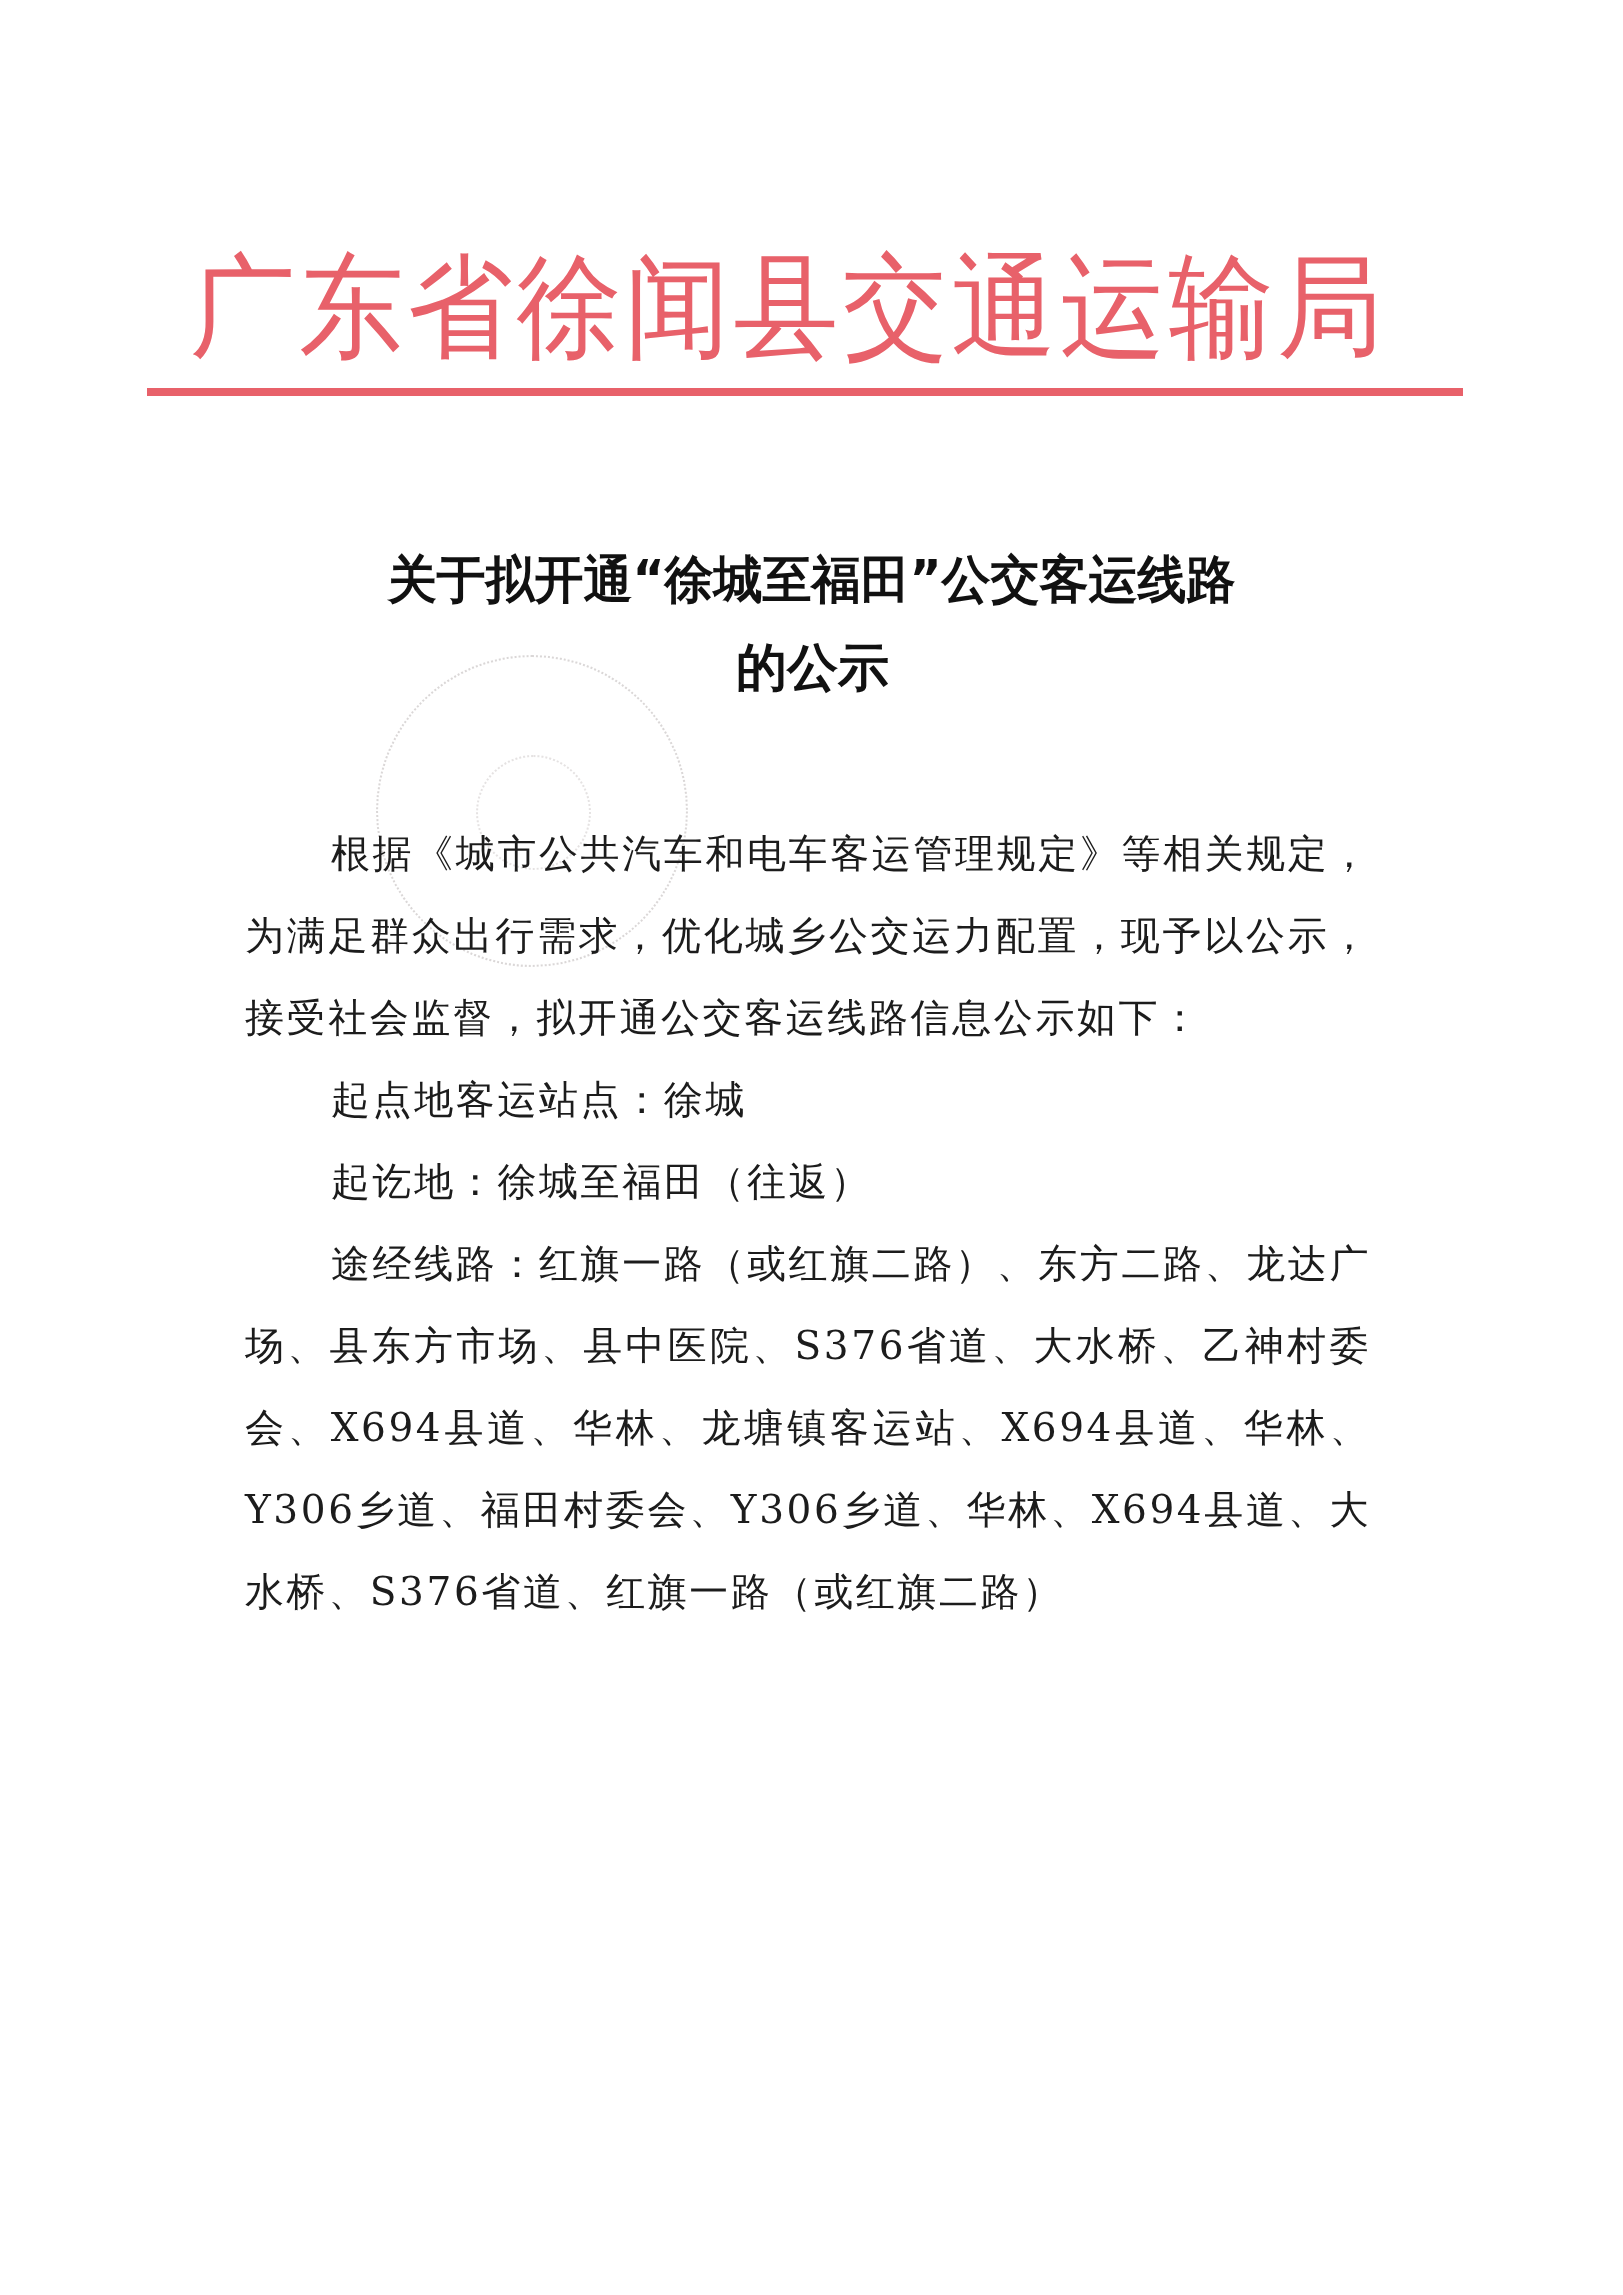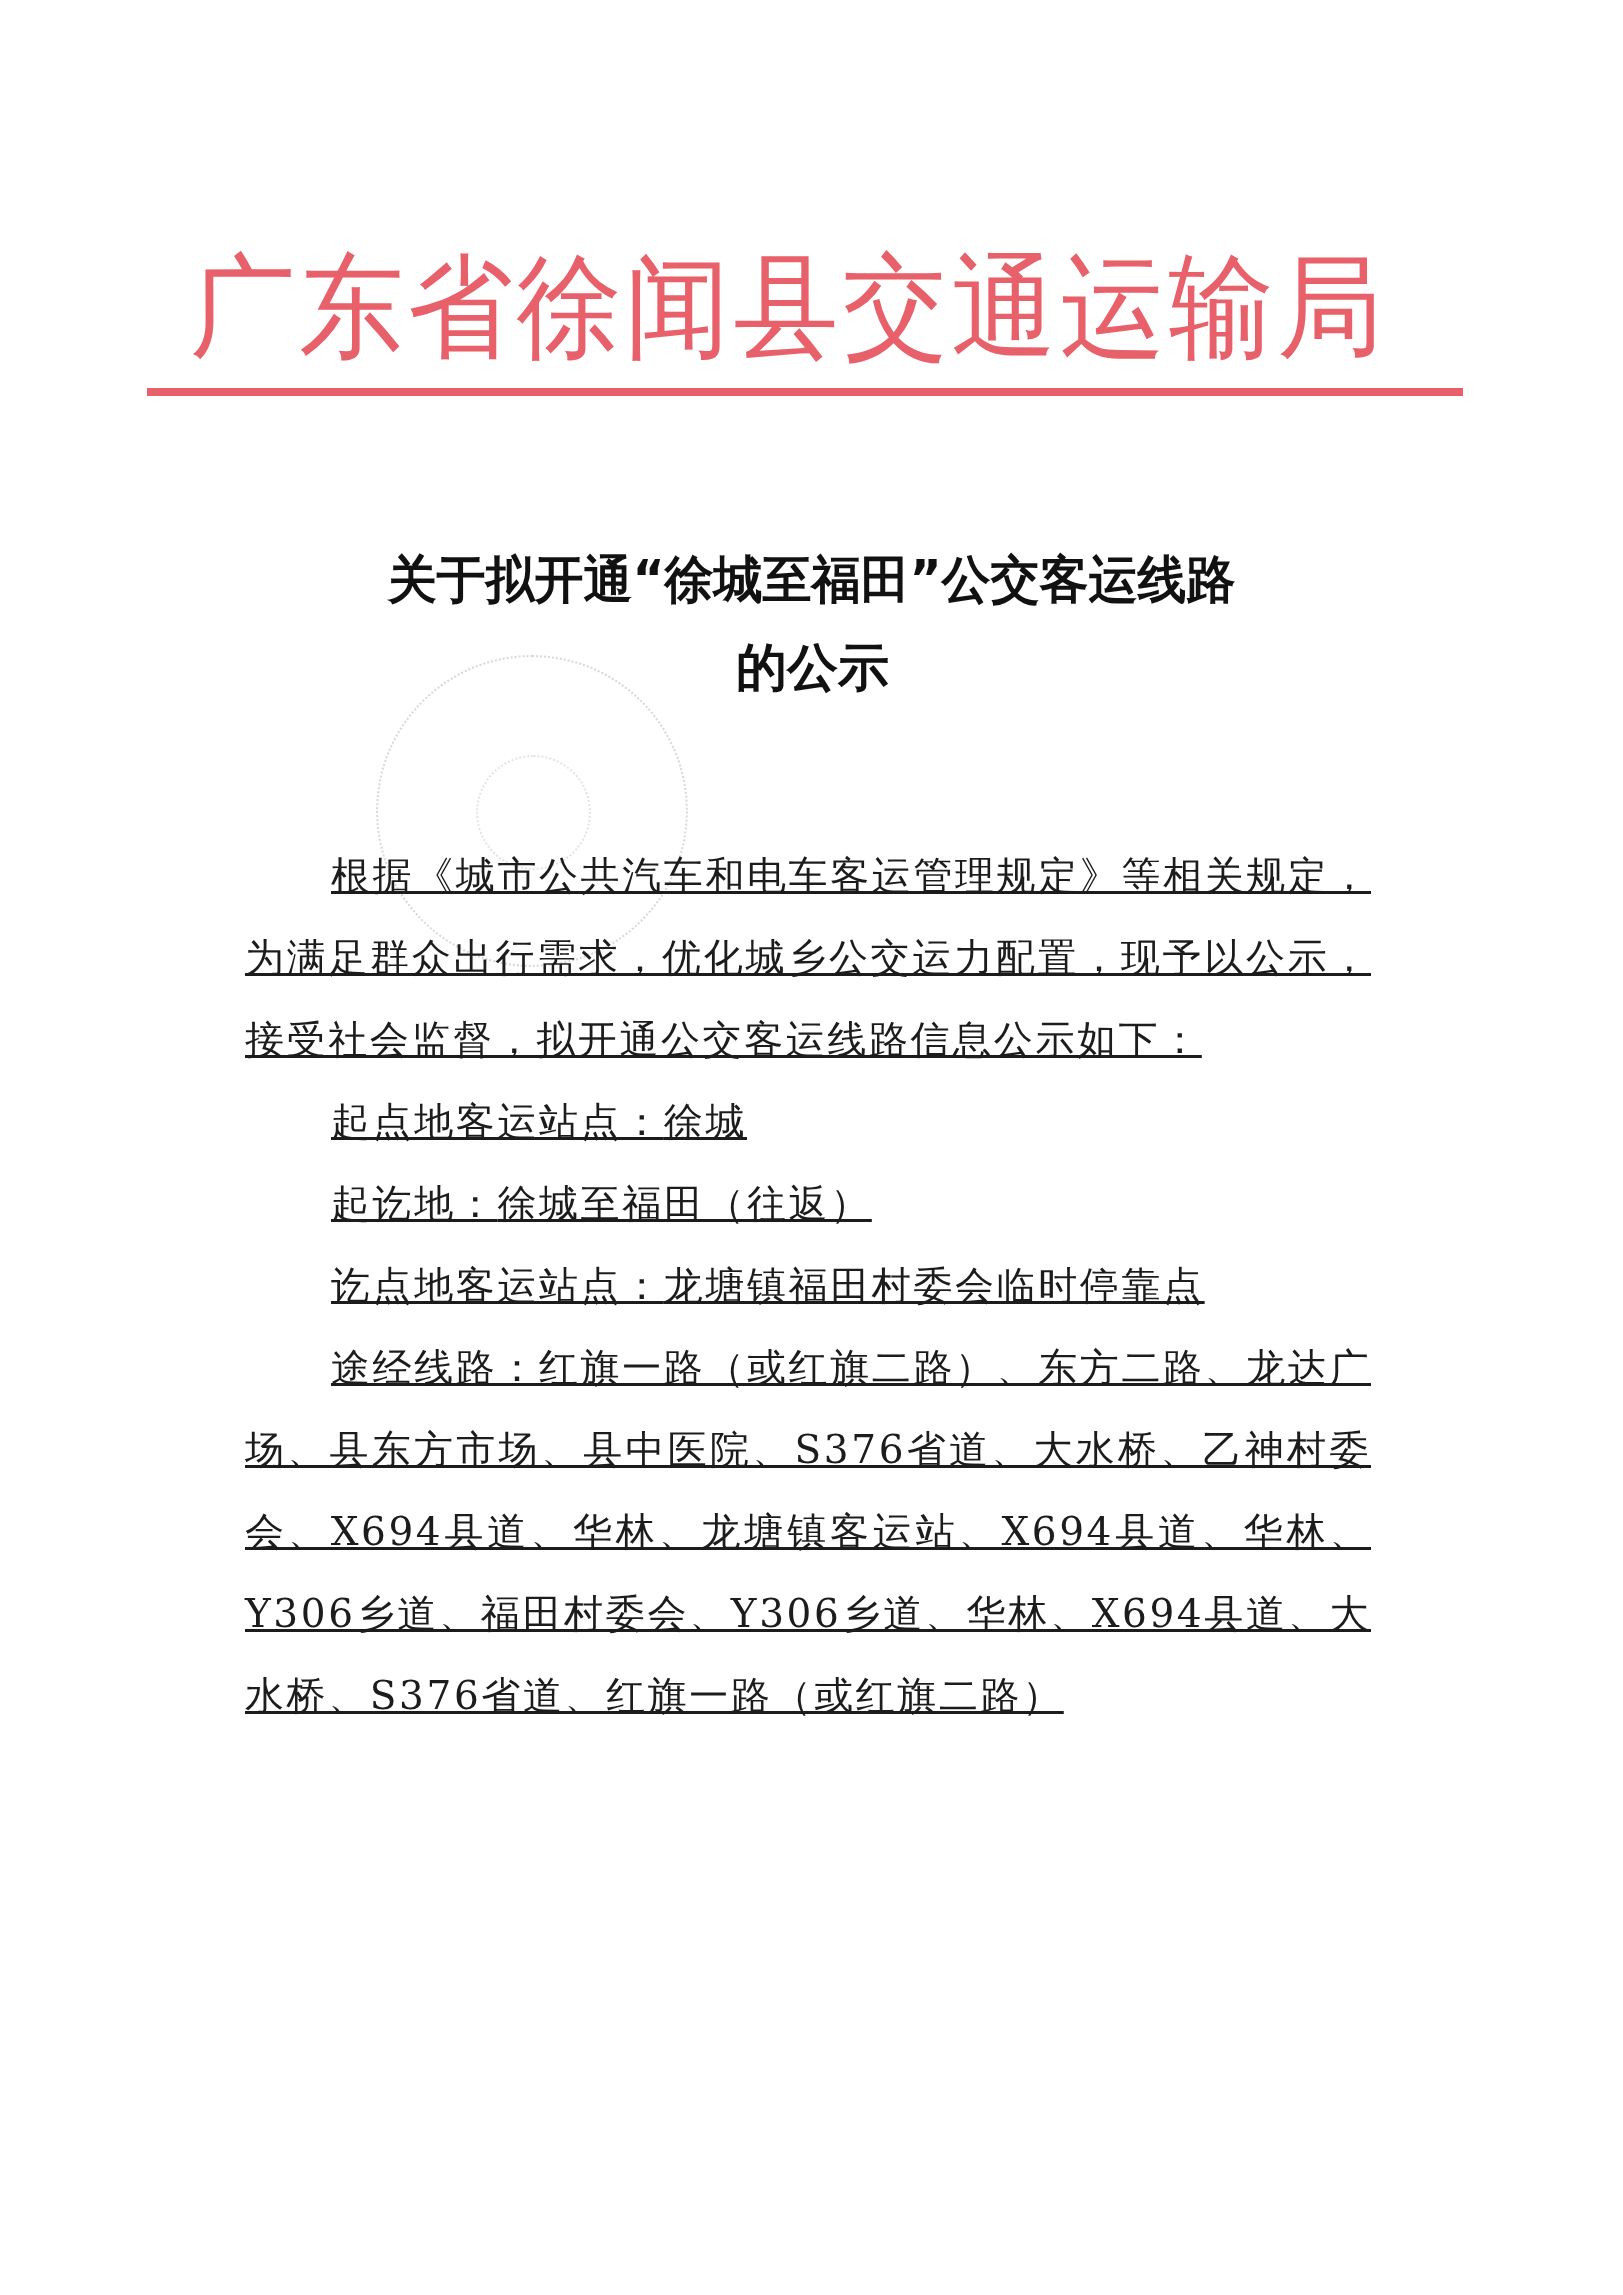--- a/index.html
+++ b/index.html
@@ -29,24 +29,23 @@
     .doc-title.l2 { top: 635px; }
     .stamp {
       position: absolute; left: 376px; top: 655px; width: 308px; height: 308px;
       border-radius: 50%; border: 2.6px dotted rgba(150,140,140,0.35);
     }
     .stamp-inner {
       position: absolute; left: 98px; top: 98px; width: 111px; height: 111px;
       border-radius: 50%; border: 2px dotted rgba(150,140,140,0.25);
     }
     .body {
-      position: absolute; left: 245px; top: 835px; width: 1126px;
+      position: absolute; left: 245px; top: 813px; width: 1126px;
       font-size: 39px; line-height: 82px; color: #1c1c1c;
       letter-spacing: 2.6px;
-      text-decoration: underline;
     }
     .para { margin: 0; text-align: justify; text-align-last: left; }
     .indent { text-indent: 86px; }
     .row { display: block; white-space: nowrap; }
     .lbl, .val { display: inline; }
   </style>
 </head>
 <body>
 
 <div class="header-title">广东省徐闻县交通运输局</div>
@@ -61,22 +60,19 @@
 
 <div class="body">
   <p class="para indent">根据《城市公共汽车和电车客运管理规定》等相关规定，为满足群众出行需求，优化城乡公交运力配置，现予以公示，接受社会监督，拟开通公交客运线路信息公示如下：</p>
 
   <div class="row indent">
     <span class="lbl">起点地客运站点：</span><span class="val">徐城</span>
   </div>
   <div class="row indent">
     <span class="lbl">起讫地：</span><span class="val">徐城至福田（往返）</span>
   </div>
-  <div class="row indent">
-    <span class="lbl">讫点地客运站点：</span><span class="val">龙塘镇福田村委会临时停靠点</span>
-  </div>
 
   <p class="para indent">
     <span class="lbl">途经线路：</span><span class="val">红旗一路（或红旗二路）、东方二路、龙达广场、县东方市场、县中医院、S376省道、大水桥、乙神村委会、X694县道、华林、龙塘镇客运站、X694县道、华林、Y306乡道、福田村委会、Y306乡道、华林、X694县道、大水桥、S376省道、红旗一路（或红旗二路）</span>
   </p>
 
 </div>
 
 
 </body></html>

